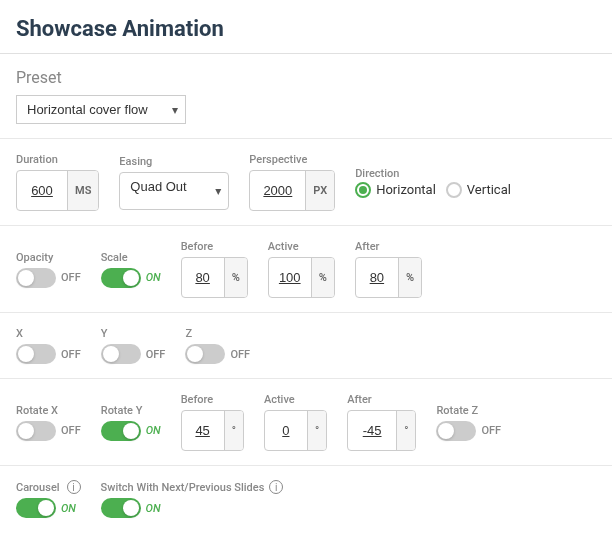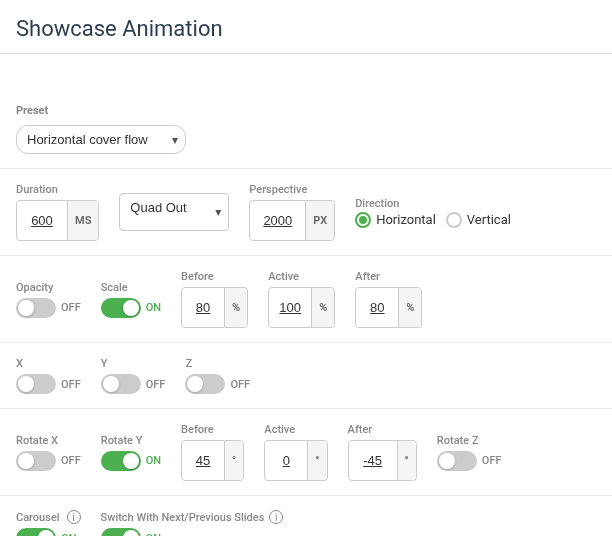--- a/index.html
+++ b/index.html
@@ -6,50 +6,49 @@
     body {
       font-family: -apple-system, BlinkMacSystemFont, 'Segoe UI', Roboto, sans-serif;
       background: #fff;
       color: #333;
       font-size: 13px;
       width: 612px;
     }
 
     .page-title {
       font-size: 22px;
-      font-weight: 400;
+      font-weight: 700;
       color: #2c3e50;
       padding: 16px 4px 12px 16px;
     }
 
     .divider {
       border: none;
       border-top: 1px solid #e0e0e0;
       margin: 0;
     }
 
     .section {
       padding: 14px 16px;
       border-bottom: 1px solid #e8e8e8;
     }
 
     .section-label {
-      font-size: 11px;
+      font-size: 16px;
       color: #888;
       margin-bottom: 8px;
-      font-weight: 700;
-      margin-top: 36px;
+      font-weight: 400;
     }
     .select-wrapper {
       position: relative;
       display: inline-block;
     }
     .select-wrapper select {
       border: 1px solid #ccc;
-      border-radius: 12px;
+      border-radius: 0;
       padding: 6px 28px 6px 10px;
       font-size: 13px;
       color: #333;
       background: #fff;
       cursor: pointer;
       appearance: none;
       -webkit-appearance: none;
       min-width: 170px;
     }
     .select-wrapper::after {
@@ -221,20 +220,21 @@
     .toggle.on .toggle-track::after {
       left: 22px;
     }
     .toggle-status {
       font-size: 11px;
       color: #888;
       font-weight: 500;
     }
     .toggle.on + .toggle-status {
       color: #4caf50;
+      font-style: italic;
     }
 
     
     .direction-field {
       display: flex;
       flex-direction: column;
     }
 
     
     .info-icon {
@@ -275,20 +275,21 @@
 
     <div class="field-group">
       <div class="field-label">Duration</div>
       <div class="num-input-wrapper">
         <input type="text" value="600" style="">
         <div class="num-unit">MS</div>
       </div>
     </div>
 
     <div class="field-group">
+      <div class="field-label">Easing</div>
       <div class="easing-wrapper">
         <select>
           <option>Quad Out</option>
           <option>Linear</option>
           <option>Ease In</option>
           <option>Ease Out</option>
           <option>Bounce</option>
         </select>
       </div>
     </div>

